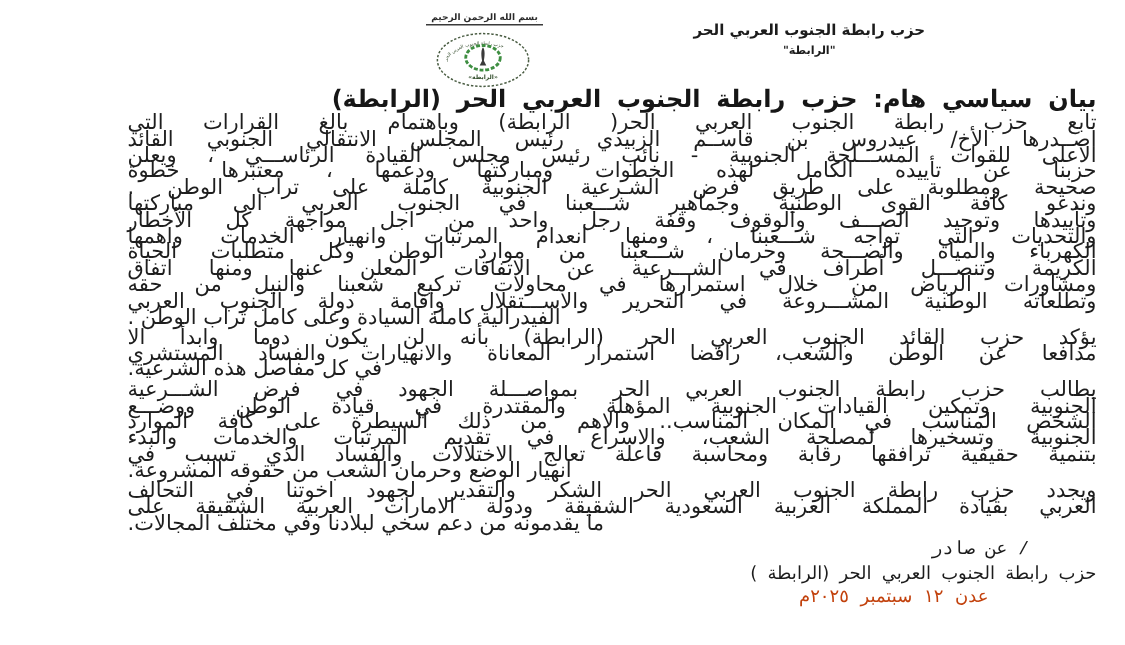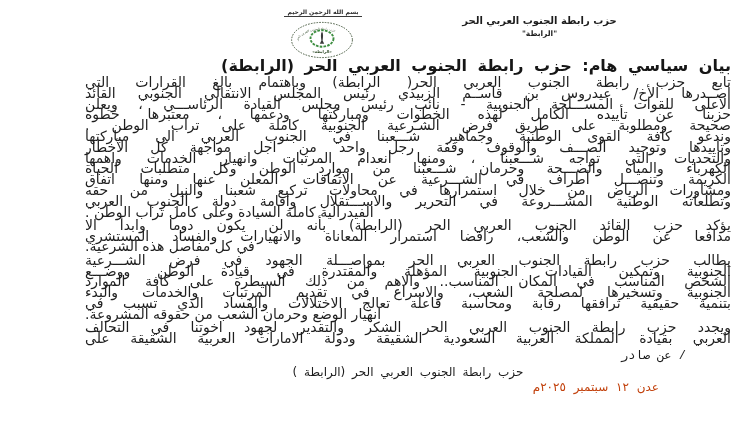--- a/index.html
+++ b/index.html
@@ -32,21 +32,21 @@
     font-size:14px;line-height:10.8px;color:#1e1e1e;
   }
   .ln.last{text-align-last:left;}
   
   .issued{
     direction:ltr;text-align:right;padding-right:45px;margin-top:6px;
     font-size:12px;line-height:12px;color:#1c1c1c;font-family:Liberation Mono, monospace;
   }
   .issued .w{unicode-bidi:isolate;}
   .f-party{
-    direction:rtl;text-align:center;font-size:12px;line-height:12px;
+    direction:rtl;text-align:right;font-size:12px;line-height:12px;
     margin-top:4px;word-spacing:3px;color:#1c1c1c;
   }
   .f-date{
     direction:rtl;text-align:right;font-size:12px;line-height:12px;
     margin-top:3px;padding-left:0;padding-right:72px;word-spacing:4px;
     letter-spacing:.5px;color:#c2410c;
   }
 </style>
 </head>
 <body>
@@ -100,19 +100,20 @@
     <div class="ln">الجنوبية وتمكين القيادات الجنوبية المؤهلة والمقتدرة في قيادة الوطن ووضـــع</div>
     <div class="ln">الشخص المناسب في المكان المناسب.. والاهم من ذلك السيطرة على كافة الموارد</div>
     <div class="ln">الجنوبية وتسخيرها لمصلحة الشعب، والاسراع في تقديم المرتبات والخدمات والبدء</div>
     <div class="ln">بتنمية حقيقية ترافقها رقابة ومحاسبة فاعلة تعالج الاختلالات والفساد الذي تسبب في</div>
     <div class="ln last">انهيار الوضع وحرمان الشعب من حقوقه المشروعة.</div>
   </div>
 
   <div class="para">
     <div class="ln">ويجدد حزب رابطة الجنوب العربي الحر الشكر والتقدير لجهود اخوتنا في التحالف</div>
     <div class="ln">العربي بقيادة المملكة العربية السعودية الشقيقة ودولة الامارات العربية الشقيقة على</div>
+    <div class="ln last">ما يقدمونه من دعم سخي لبلادنا وفي مختلف المجالات.</div>
   </div>
 
   <div class="issued"><span class="w">صادر</span> <span class="w">عن</span> <span class="w">/</span></div>
   <div class="f-party">حزب رابطة الجنوب العربي الحر (الرابطة )</div>
   <div class="f-date">عدن ١٢ سبتمبر ٢٠٢٥م</div>
 
 </div>
 
 </body></html>

